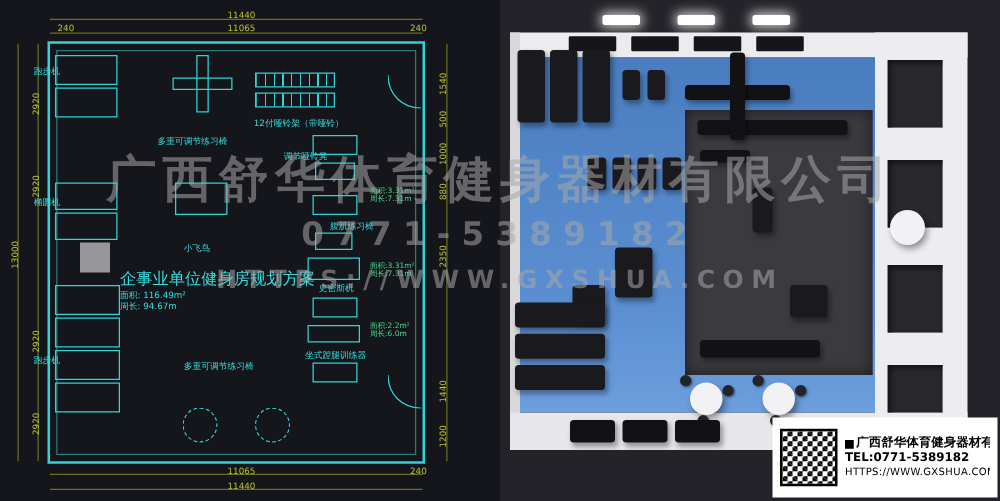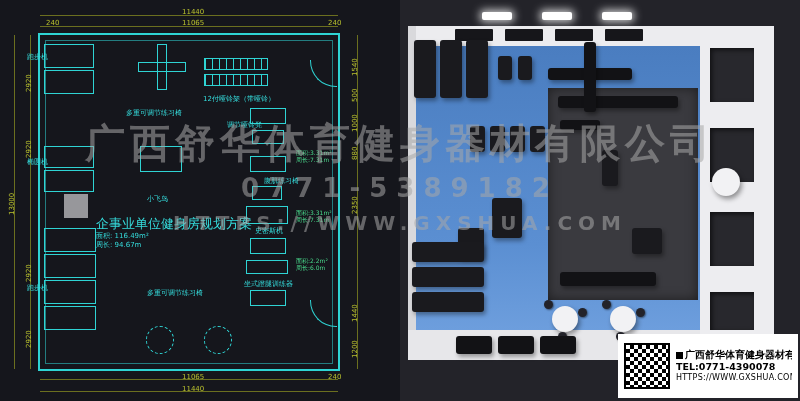--- a/index.html
+++ b/index.html
@@ -213,21 +213,21 @@
     <div class="rq dk" style="left:98px;top:336px;width:36px;height:18px;"></div>
     <div class="rq dk" style="left:140px;top:336px;width:36px;height:18px;"></div>
 
     <div class="infobox">
       <div class="qr"></div>
       <div class="info-text">
         <div class="info-company">
           <span class="bullet"></span>
           <span>广西舒华体育健身器材有限公司</span>
         </div>
-        <div class="info-tel">TEL:0771-4390078</div>
+        <div class="info-tel">TEL:0771-5389182</div>
         <div class="info-url">HTTPS://WWW.GXSHUA.COM</div>
       </div>
     </div>
   </section>
 
   <div class="watermark">
     <div class="wm1">广西舒华体育健身器材有限公司</div>
     <div class="wm2">0771-5389182</div>
     <div class="wm3">HTTPS://WWW.GXSHUA.COM</div>
   </div>

